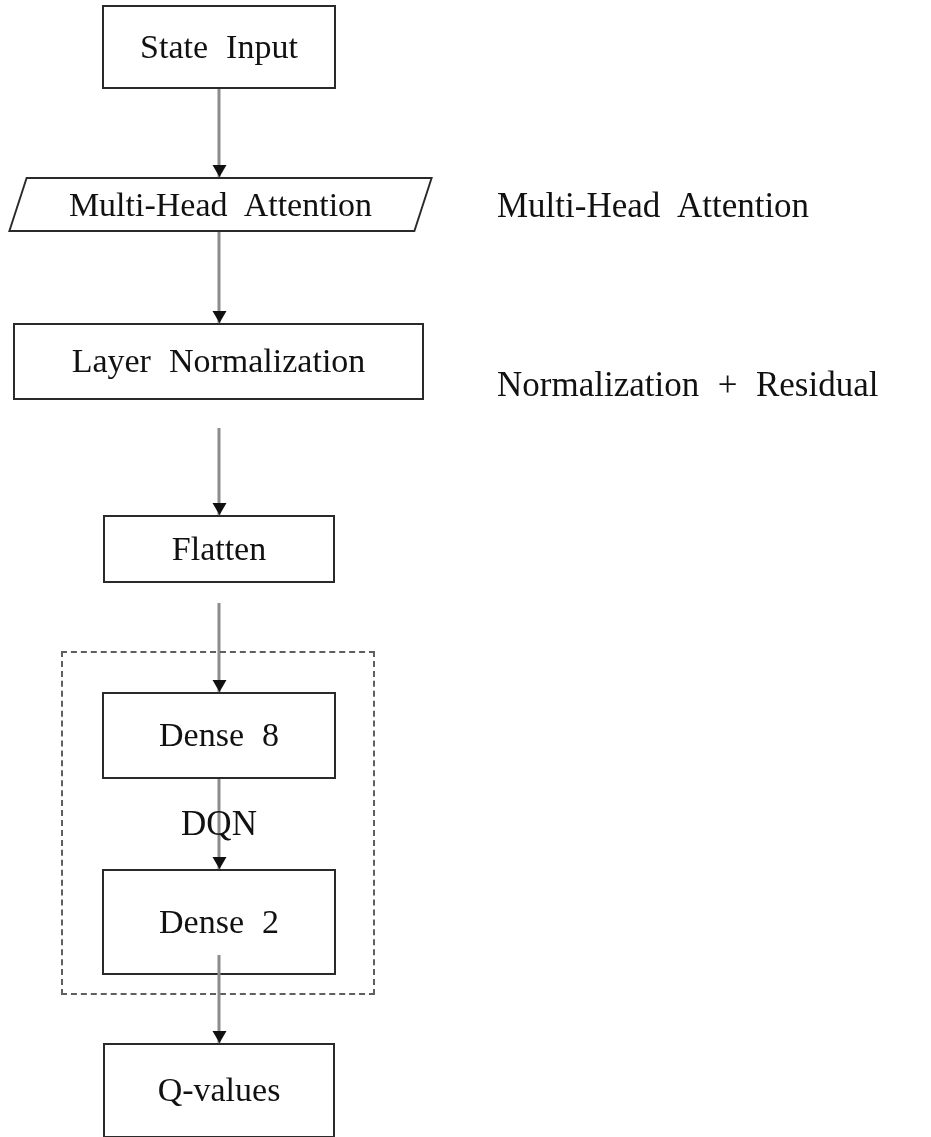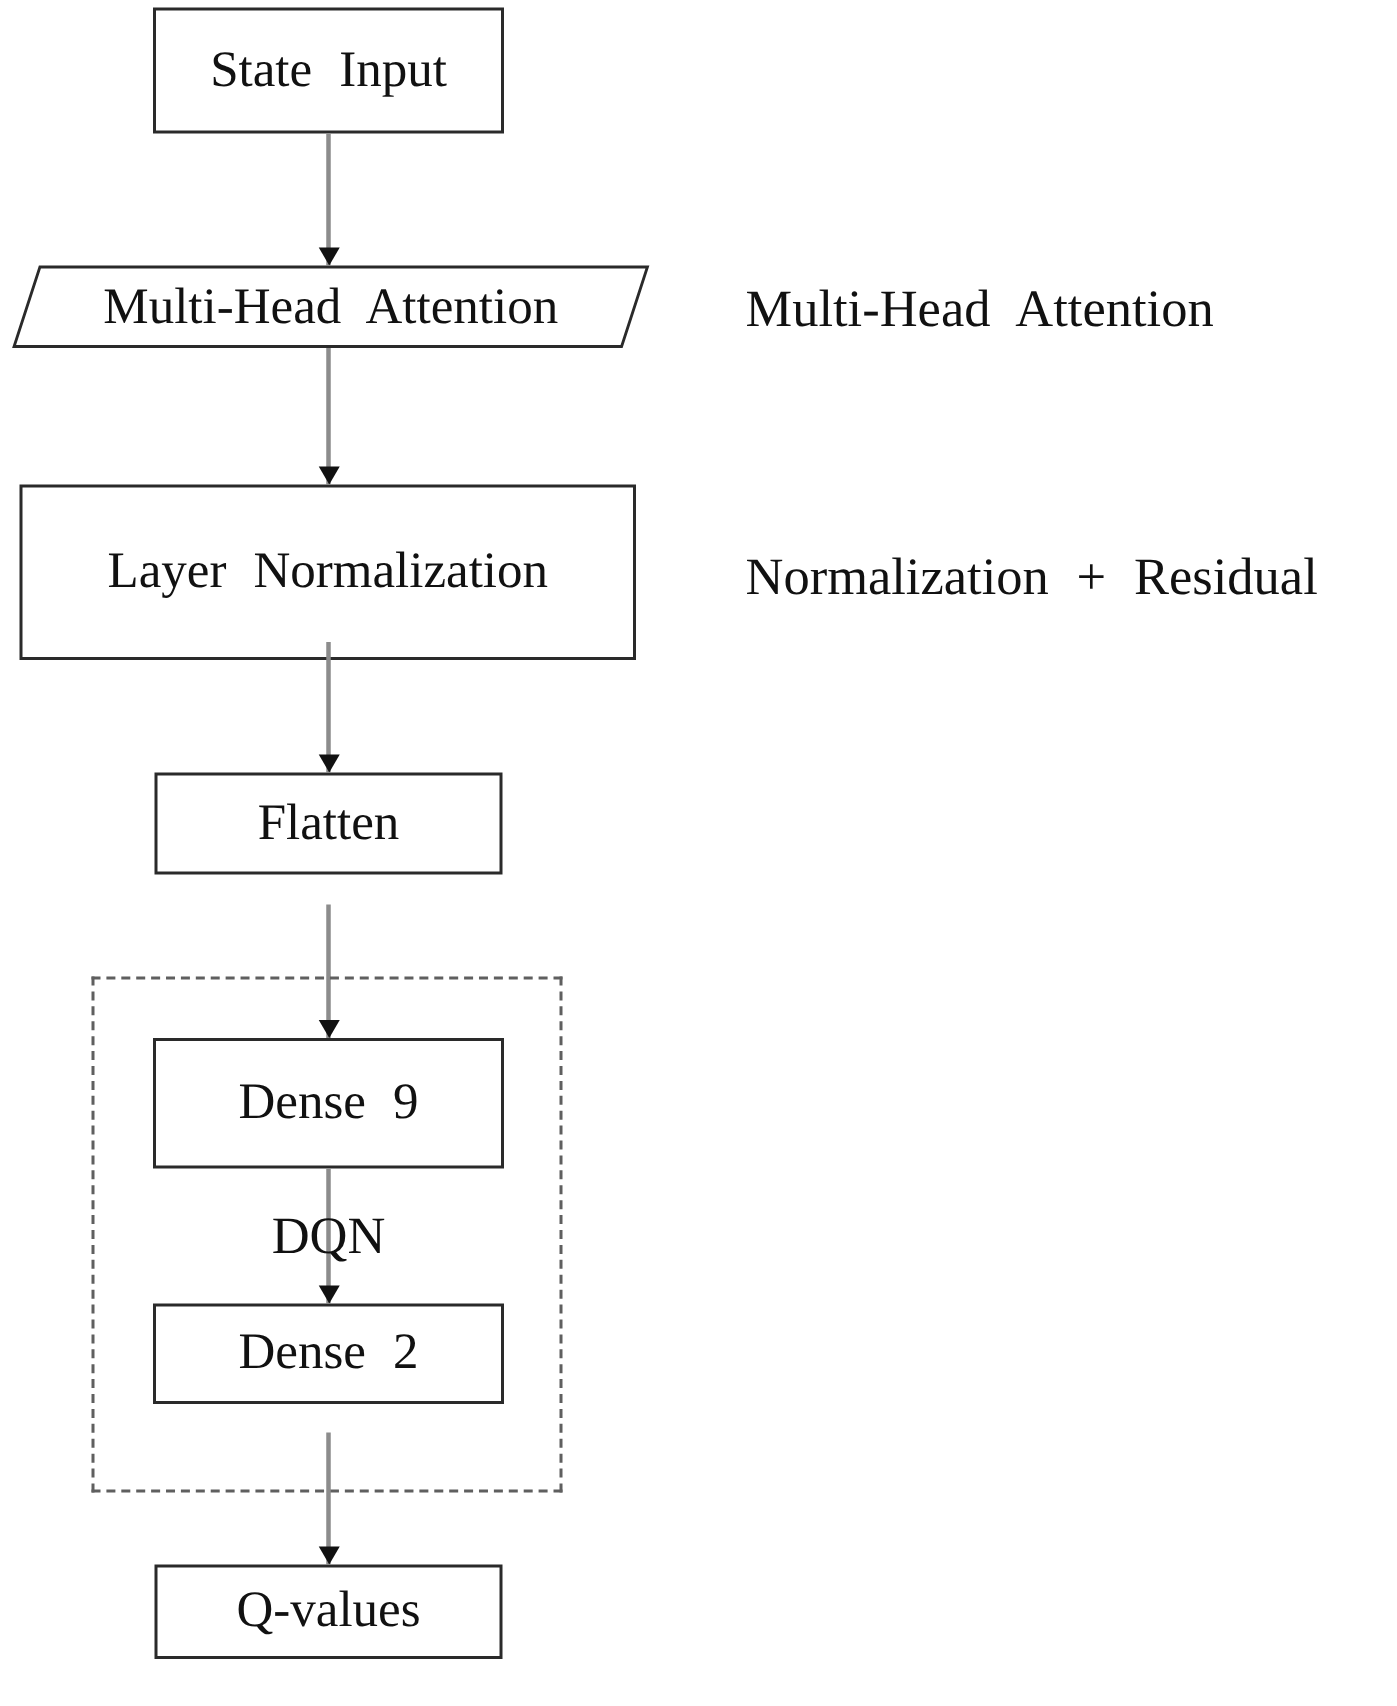--- a/index.html
+++ b/index.html
@@ -23,25 +23,25 @@
     background: #ffffff;
     display: flex;
     align-items: center;
     justify-content: center;
     font-size: 34px;
     word-spacing: 0.28em;
     text-align: left;
     line-height: 1.25;
   }
   .node-state-input   { left: 102px; top: 5px;    width: 234px; height: 84px; }
-  .node-layer-norm    { left: 13px;  top: 323px;  width: 411px; height: 117px; flex-direction: column; }
+  .node-layer-norm    { left: 13px;  top: 323px;  width: 411px; height: 77px; flex-direction: column; }
   .node-flatten       { left: 103px; top: 515px;  width: 232px; height: 68px; }
   .node-dense1        { left: 102px; top: 692px;  width: 234px; height: 87px; }
-  .node-dense2        { left: 102px; top: 869px;  width: 234px; height: 67px; }
-  .node-qvalues       { left: 103px; top: 1043px; width: 232px; height: 63px; }
+  .node-dense2        { left: 102px; top: 869px;  width: 234px; height: 106px; }
+  .node-qvalues       { left: 103px; top: 1043px; width: 232px; height: 95px; }
 
   .parallelogram-shape {
     position: absolute;
     left: 17px; top: 177px; width: 407px; height: 55px;
     box-sizing: border-box;
     border: 2px solid #2a2a2a;
     background: #ffffff;
     transform: skewX(-18deg);
   }
   .parallelogram-label {
@@ -134,21 +134,21 @@
 
   <div class="node node-flatten">
     <span>Flatten</span>
   </div>
 
   <div class="arrow arrow-4"></div>
 
   <div class="group-box"></div>
 
   <div class="node node-dense1">
-    <span>Dense 9</span>
+    <span>Dense 8</span>
   </div>
 
   <div class="arrow arrow-5"></div>
 
   <div class="group-label">DQN</div>
 
   <div class="node node-dense2">
     <span>Dense 2</span>
   </div>
 

